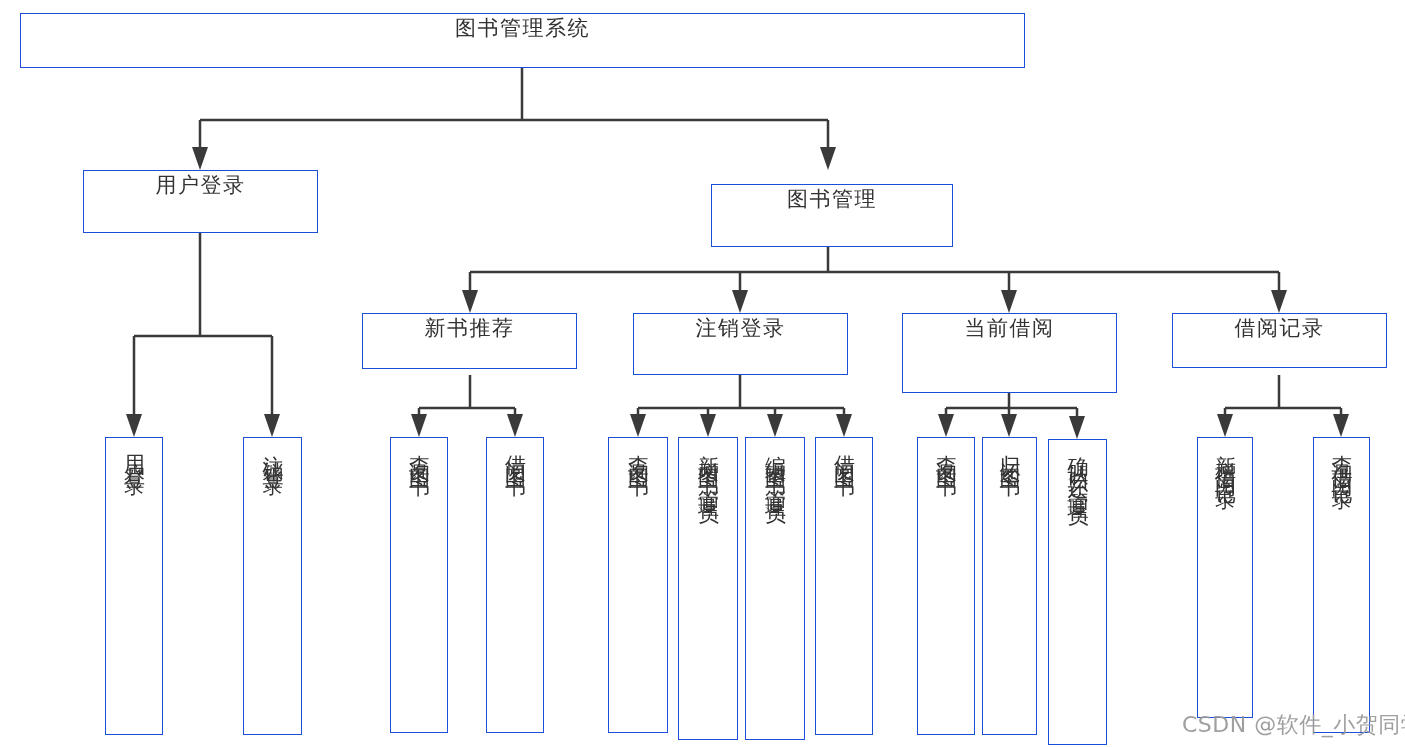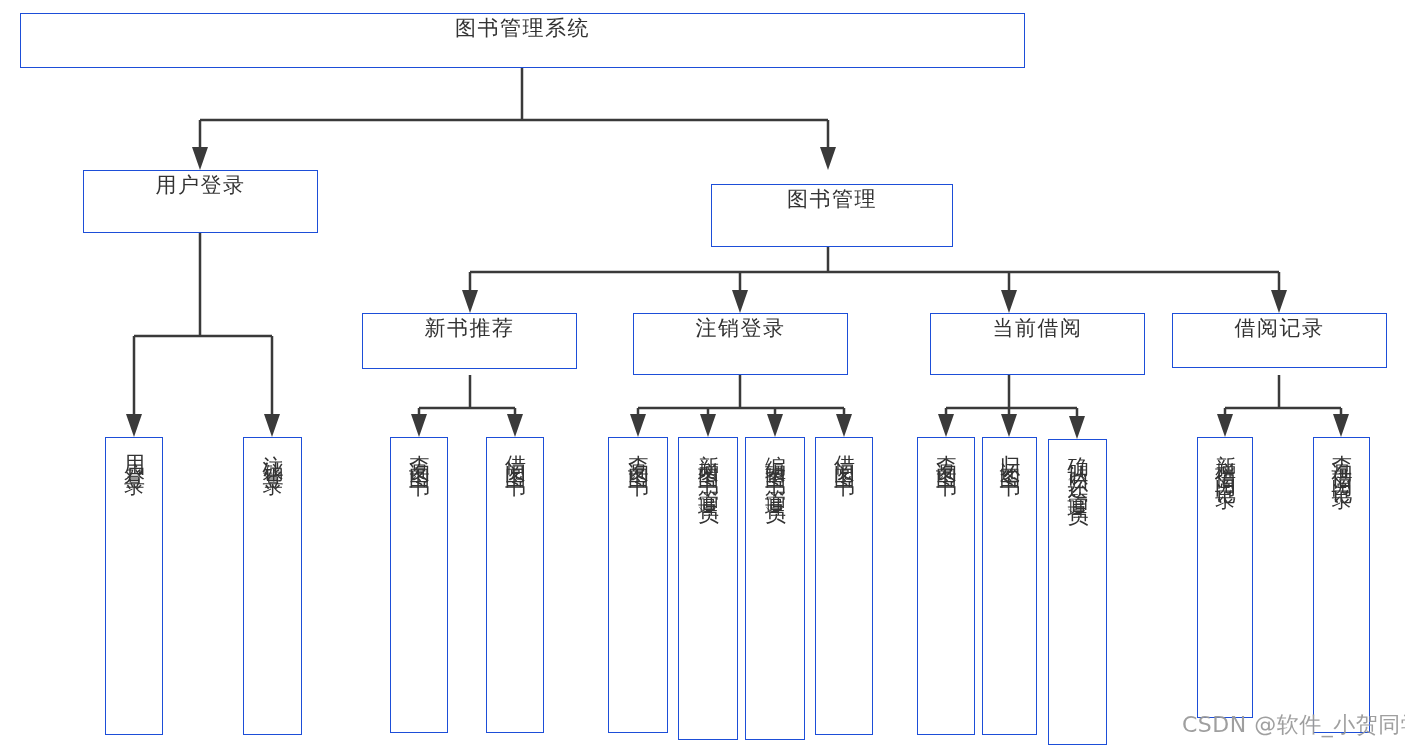--- a/index.html
+++ b/index.html
@@ -106,21 +106,21 @@
   <div class="node" style="left:711px;top:184px;width:242px;height:63px">
     <span class="lbl">图书管理</span>
   </div>
 
   <div class="node" style="left:362px;top:313px;width:215px;height:56px">
     <span class="lbl">新书推荐</span>
   </div>
   <div class="node" style="left:633px;top:313px;width:215px;height:62px">
     <span class="lbl">注销登录</span>
   </div>
-  <div class="node" style="left:930px;top:313px;width:215px;height:62px">
+  <div class="node" style="left:902px;top:313px;width:215px;height:80px">
     <span class="lbl">当前借阅</span>
   </div>
   <div class="node" style="left:1172px;top:313px;width:215px;height:55px">
     <span class="lbl">借阅记录</span>
   </div>
 
   <div class="node vnode" style="left:105px;top:437px;width:58px;height:298px">
     <span class="lbl">用户登录</span>
   </div>
   <div class="node vnode" style="left:243px;top:437px;width:59px;height:298px">

